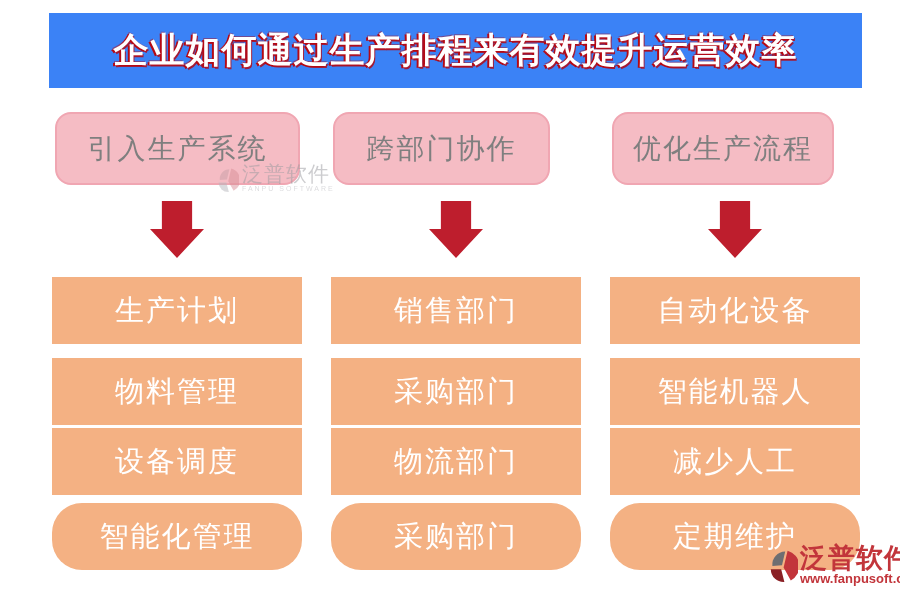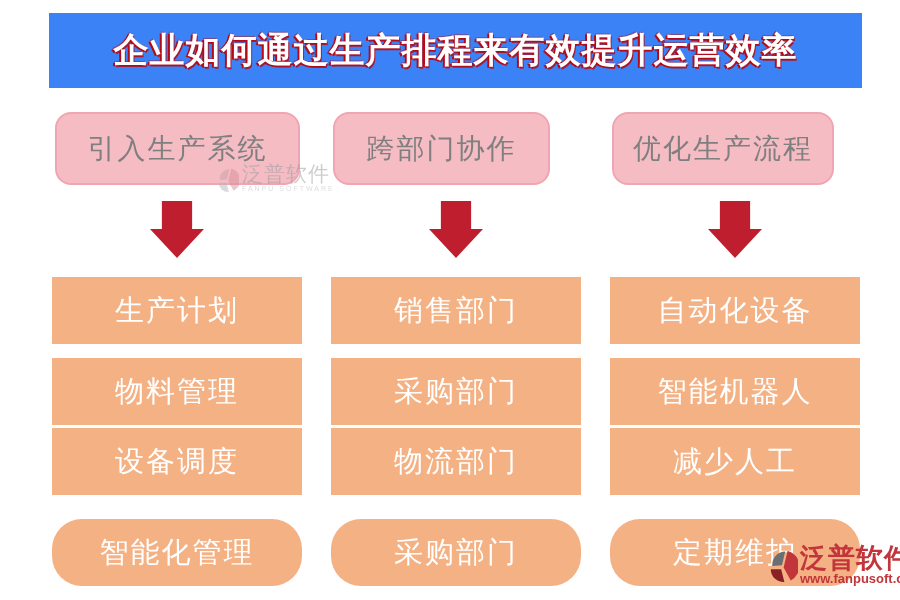--- a/index.html
+++ b/index.html
@@ -28,21 +28,21 @@
     position:absolute;top:201px;width:54px;height:57px;background:#BE1E2D;
     clip-path:polygon(22% 0,78% 0,78% 49%,100% 49%,50% 100%,0 49%,22% 49%);
   }
   .ar1{left:150px;} .ar2{left:429px;} .ar3{left:708px;}
   .orange-item{
     position:absolute;width:250px;height:67px;background:#F4B183;
     display:flex;align-items:center;justify-content:center;
     color:#ffffff;font-size:29px;letter-spacing:2px;
   }
   .c1{left:52px;} .c2{left:331px;} .c3{left:610px;}
-  .r0{top:277px;} .r1{top:358px;} .r2{top:428px;} .r3{top:519px;border-radius:30px;}
+  .r0{top:277px;} .r1{top:358px;} .r2{top:428px;} .r3{top:503px;border-radius:30px;}
   .wm-center{
     position:absolute;left:215px;top:164px;display:flex;align-items:flex-start;opacity:.5;
   }
   .wm-center .wm-logo{width:24px;height:28px;margin-top:2px;}
   .wm-center .wm-txt{margin-left:3px;line-height:1;}
   .wm-center .wm-brand{font-size:21px;color:#9b9ba0;letter-spacing:1px;}
   .wm-center .wm-sub{font-size:7px;color:#b9b9be;letter-spacing:2px;font-family:"Liberation Sans",sans-serif;}
   .wm-corner{
     position:absolute;left:766px;top:544px;display:flex;align-items:flex-start;
   }

